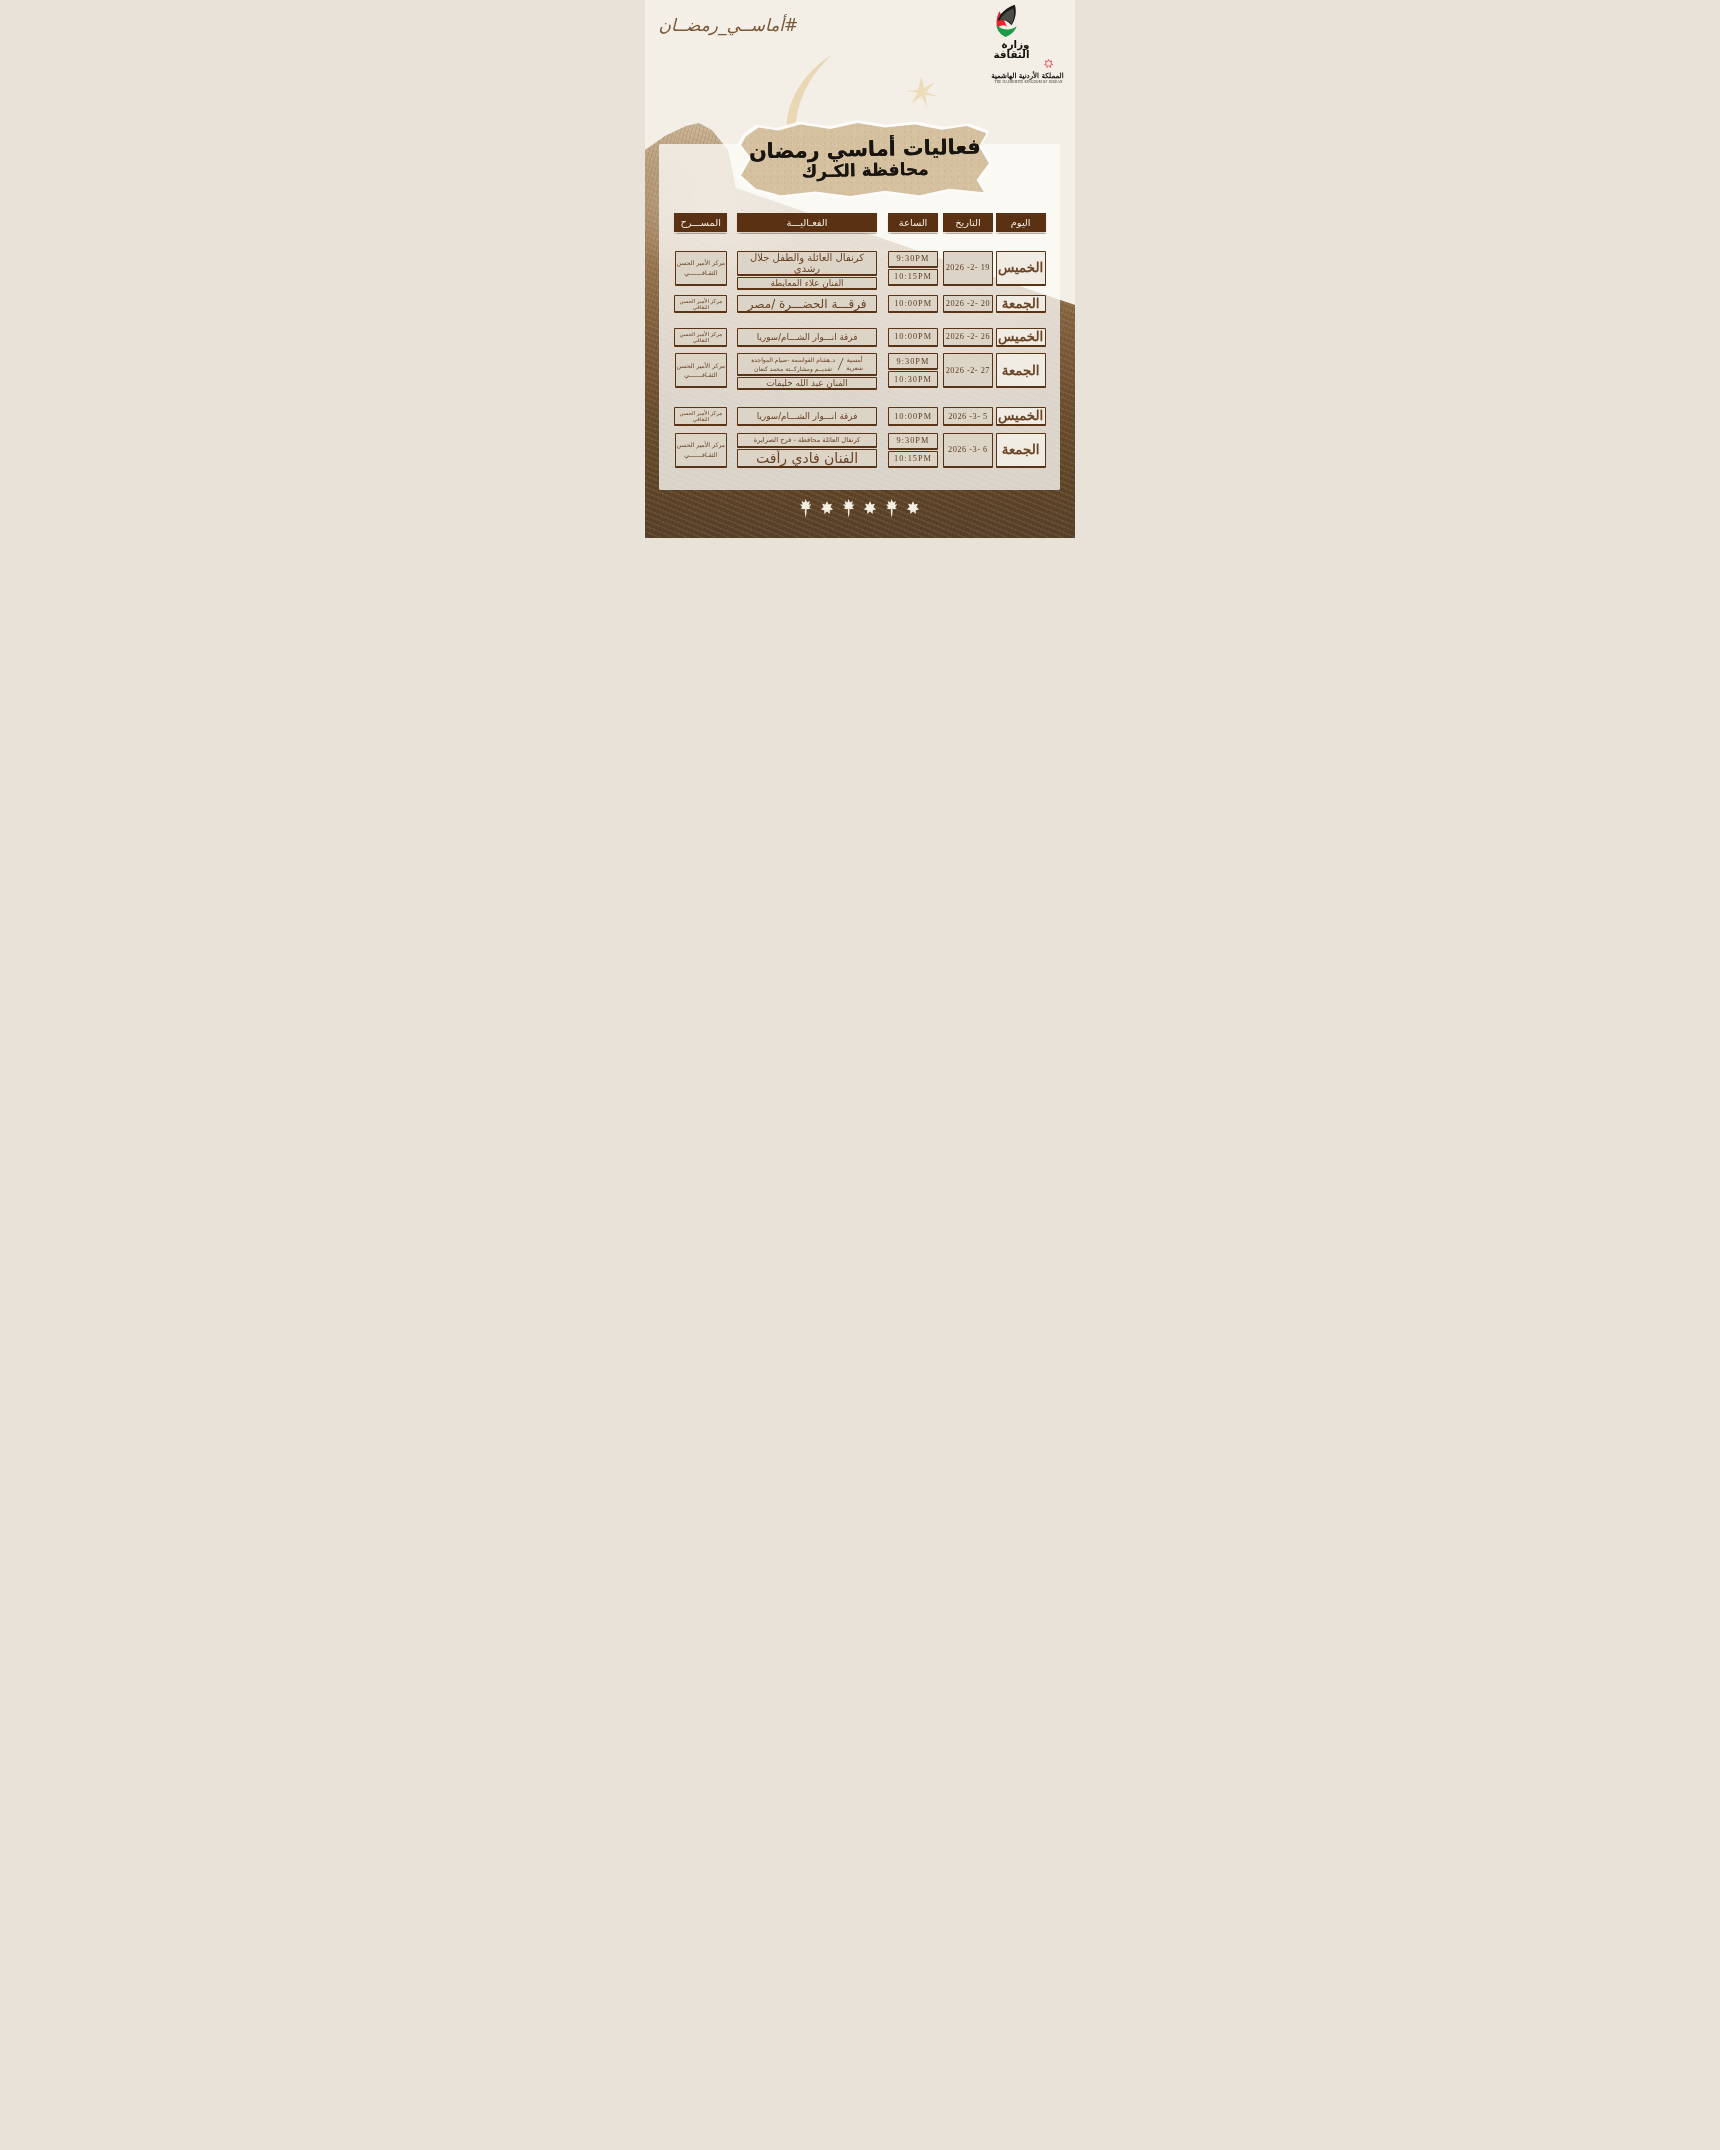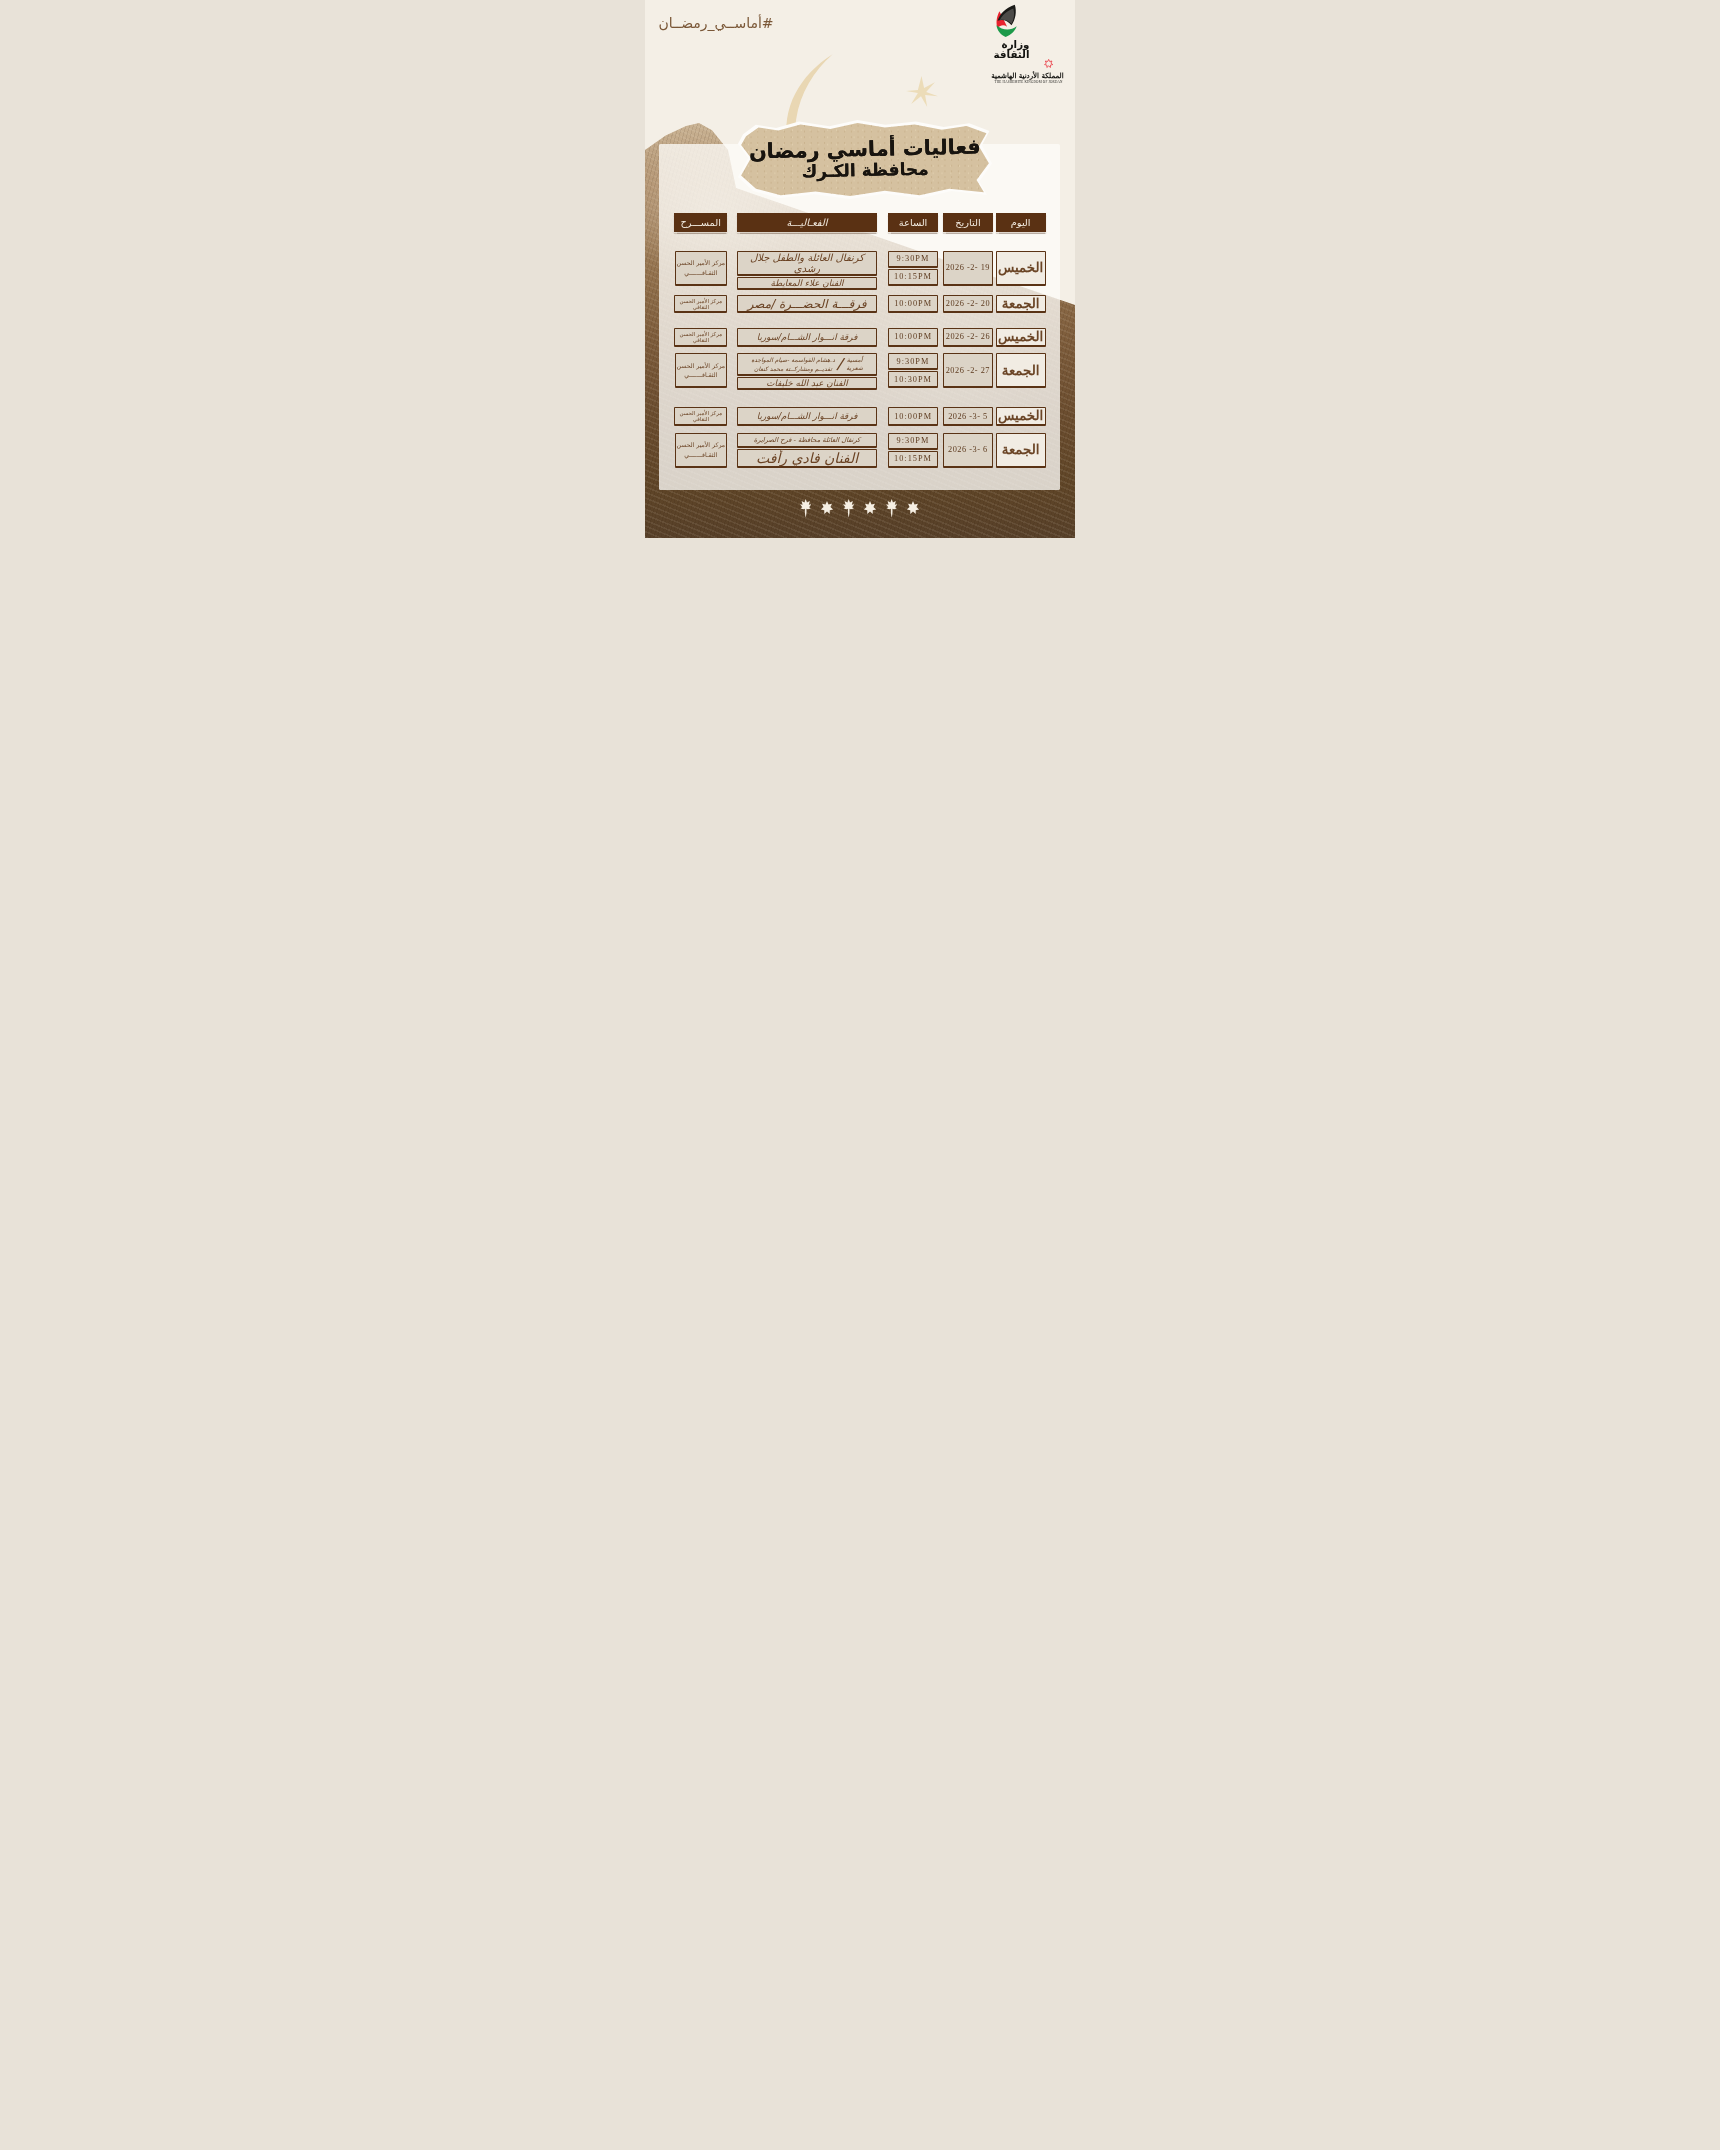--- a/index.html
+++ b/index.html
@@ -38,39 +38,39 @@
                      radial-gradient(rgba(226,209,176,.8) 0.7px, transparent 0.8px);
     background-size:6.7px 5.7px,8.8px 7.2px;background-position:0 0,3.1px 3.6px;
     clip-path:polygon(2% 18%,7% 6%,15% 10%,24% 2%,36% 8%,47% 0,58% 6%,70% 2%,81% 9%,91% 4%,99% 14%,96% 32%,100% 55%,95% 78%,98% 95%,84% 90%,72% 99%,58% 93%,44% 100%,30% 94%,16% 99%,6% 90%,0 72%,4% 48%,0 30%);}
   .brush .ttl{position:absolute;inset:0;display:flex;flex-direction:column;align-items:center;justify-content:center;
     transform:rotate(-1.2deg);color:#18140f;text-align:center;}
   .ttl .l1{font-size:20.7px;font-weight:900;line-height:1.05;letter-spacing:0.5px;text-shadow:0 0 0.5px #18140f;}
   .ttl .l2{font-size:17px;font-weight:900;line-height:1.1;text-shadow:0 0 0.5px #18140f;}
 
   
   .hashtag{position:absolute;left:13.4px;top:14.5px;z-index:6;direction:rtl;
-    color:#7a5737;font-size:14px;font-weight:500;}
+    color:#7a5737;font-size:17px;font-weight:500;font-style:italic;}
 
   
   .logo{position:absolute;right:11.4px;top:4.1px;width:70px;z-index:6;text-align:center;}
   .logo-top{display:flex;flex-direction:column;justify-content:flex-end;align-items:flex-start;gap:1.6px;direction:ltr;}
   .ministry{direction:rtl;text-align:right;color:#131310;font-weight:900;font-size:10.3px;line-height:.98;letter-spacing:0;}
   .logo-star{margin:0.5px 0 0 40px;width:9.3px;height:9.3px;}
   .kingdom-ar{margin-top:1.6px;color:#131310;font-weight:700;font-size:7px;line-height:1.05;white-space:nowrap;
     font-family:"DejaVu Serif","Liberation Serif",serif;}
   .kingdom-en{margin-top:0.5px;color:#1d1d1a;font-size:3.3px;letter-spacing:0.2px;white-space:nowrap;
     font-family:"Liberation Serif","DejaVu Serif",serif;}
 
   
   .tbl{position:absolute;left:29.5px;top:213px;width:371px;z-index:5;direction:rtl;}
   .trow{display:flex;direction:rtl;align-items:stretch;}
   .w-day{width:53px;margin-left:3.1px;}
   .w-date{width:53px;margin-left:5.2px;}
   .w-time{width:53px;margin-left:11px;}
-  .w-act{width:150px;margin-left:9.8px;font-style:italic;}
+  .w-act{width:150px;margin-left:9.8px;}
   .w-venue{width:56px;}
   .hcell{background:#5a3113;color:#f3ece1;font-size:9.8px;height:19px;
     display:flex;align-items:center;justify-content:center;
     box-shadow:0 1px 0 rgba(252,247,238,.55),0 1.6px 1px rgba(60,30,10,.35);}
   .hdr{margin-bottom:18.6px;}
   .mb1{margin-bottom:9.3px;}.mb2{margin-bottom:14.5px;}.mb3{margin-bottom:6.7px;}
   .mb4{margin-bottom:19px;}.mb5{margin-bottom:6.7px;}
   .cell{background:#dcd4c7;border:1px solid #5a3315;border-bottom-width:2.6px;border-radius:1px;
     box-sizing:border-box;display:flex;align-items:center;justify-content:center;
     color:#6a4223;text-align:center;}

